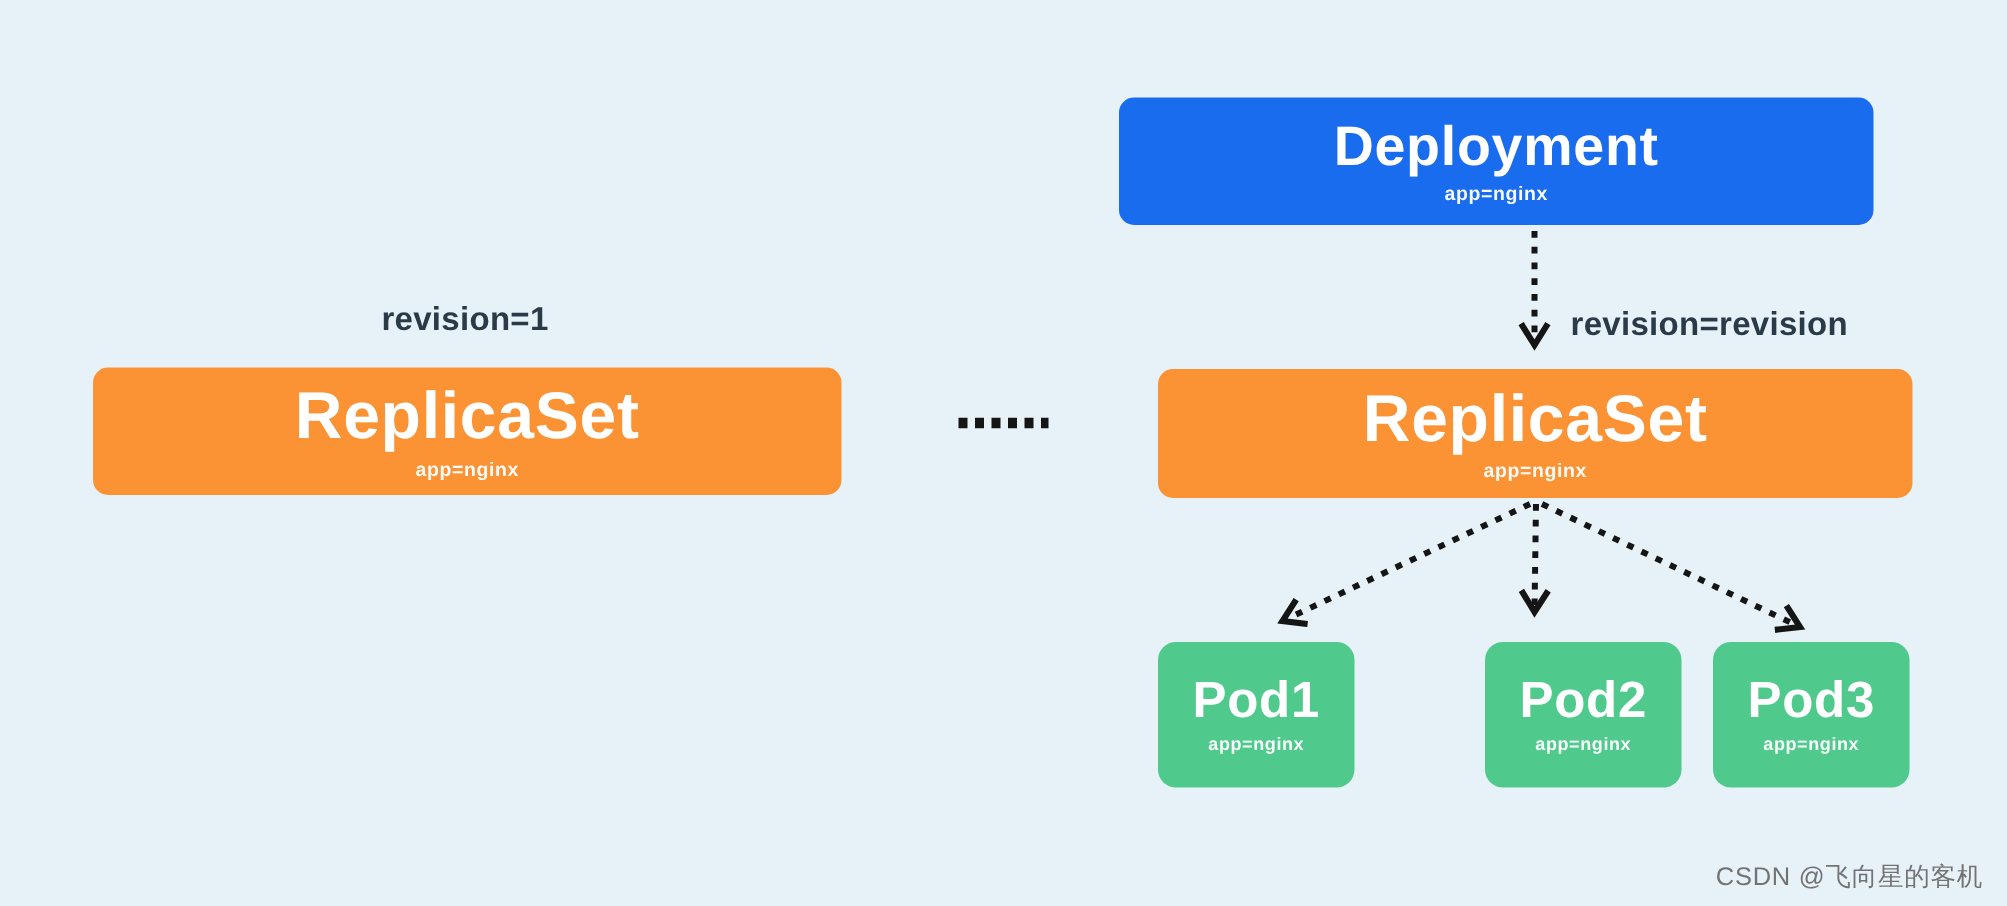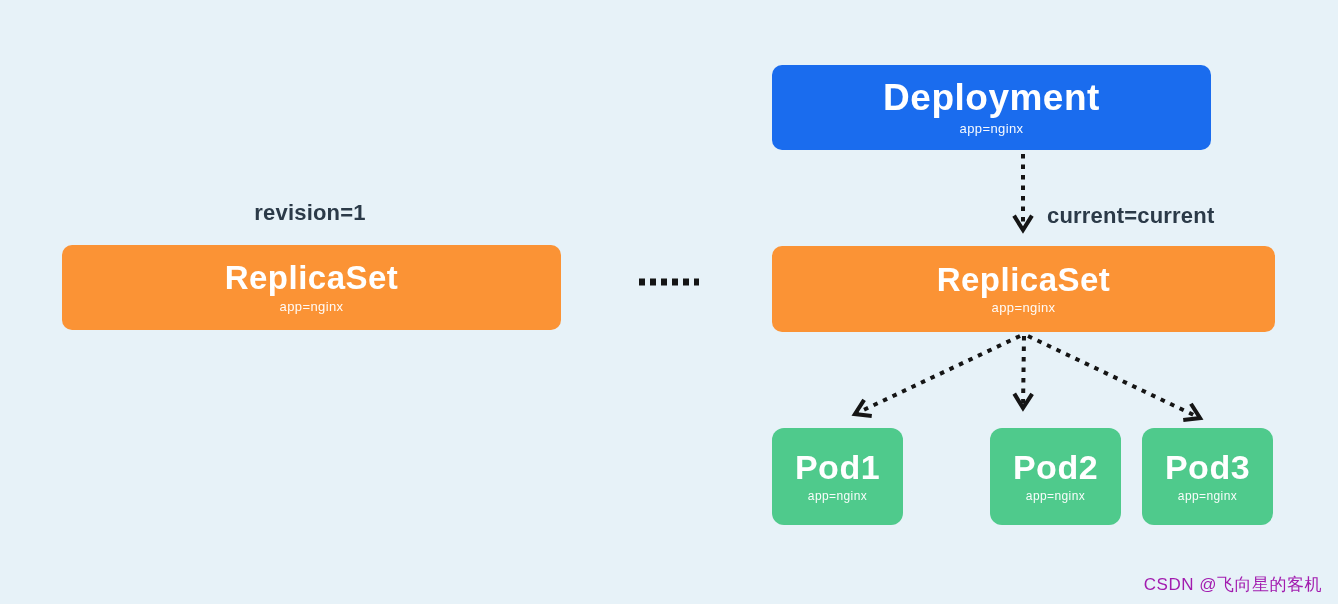--- a/index.html
+++ b/index.html
@@ -23,37 +23,37 @@
     align-items:center;justify-content:center;
     color:#ffffff;
     box-sizing:border-box;
   }
   .node .title{
     font-weight:700;
     line-height:1.05;
     letter-spacing:.5px;
   }
   .node .selector{
-    font-weight:400;
+    font-weight:700;
     font-size:13px;
     letter-spacing:.4px;
     margin-top:3px;
     opacity:.96;
   }
   .deployment{
-    left:772px;top:65px;width:439px;height:85px;
+    left:746px;top:65px;width:503px;height:85px;
     background:var(--c-deployment,#1a6cee);
     border-radius:10px;
   }
   .deployment .title{font-size:37px;}
   .replicaset{
     background:var(--c-replicaset,#fb9335);
     border-radius:10px;
   }
-  .replicaset .title{font-size:33px;}
+  .replicaset .title{font-size:44px;}
   .rs-old{left:62px;top:245px;width:499px;height:85px;}
   .rs-current{left:772px;top:246px;width:503px;height:86px;}
   .pod{
     background:var(--c-pod,#4fca8c);
     border-radius:12px;
     top:428px;width:131px;height:97px;
   }
   .pod .title{font-size:34px;}
   .pod .selector{font-size:12px;margin-top:4px;}
   .pod1{left:772px;}
@@ -63,21 +63,21 @@
     position:absolute;
     font-weight:700;font-size:22px;
     color:var(--c-label,#2b3a48);
     letter-spacing:.2px;
     white-space:nowrap;
   }
   .rev-old{left:180px;top:200px;width:260px;text-align:center;}
   .rev-current{left:1047px;top:203px;}
   .watermark{
     position:absolute;right:16px;bottom:8px;
-    font-size:17px;color:#a21caf;
+    font-size:17px;color:#737373;
     letter-spacing:.5px;
   }
 </style>
 </head>
 <body>
 
 <div class="canvas">
 
   <svg class="arrow-layer" width="1338" height="604" viewBox="0 0 1338 604" xmlns="http://www.w3.org/2000/svg">
     <defs>
@@ -96,21 +96,21 @@
 
     <line x1="1028" y1="336" x2="1200" y2="418" stroke="#151515" stroke-width="4" stroke-dasharray="4.5 6" marker-end="url(#chev)"></line>
   </svg>
 
   <div class="node deployment">
     <div class="title">Deployment</div>
     <div class="selector">app=nginx</div>
   </div>
 
   <div class="rev-label rev-old">revision=1</div>
-  <div class="rev-label rev-current">current=current</div>
+  <div class="rev-label rev-current">revision=revision</div>
 
   <div class="node replicaset rs-old">
     <div class="title">ReplicaSet</div>
     <div class="selector">app=nginx</div>
   </div>
 
   <div class="node replicaset rs-current">
     <div class="title">ReplicaSet</div>
     <div class="selector">app=nginx</div>
   </div>

